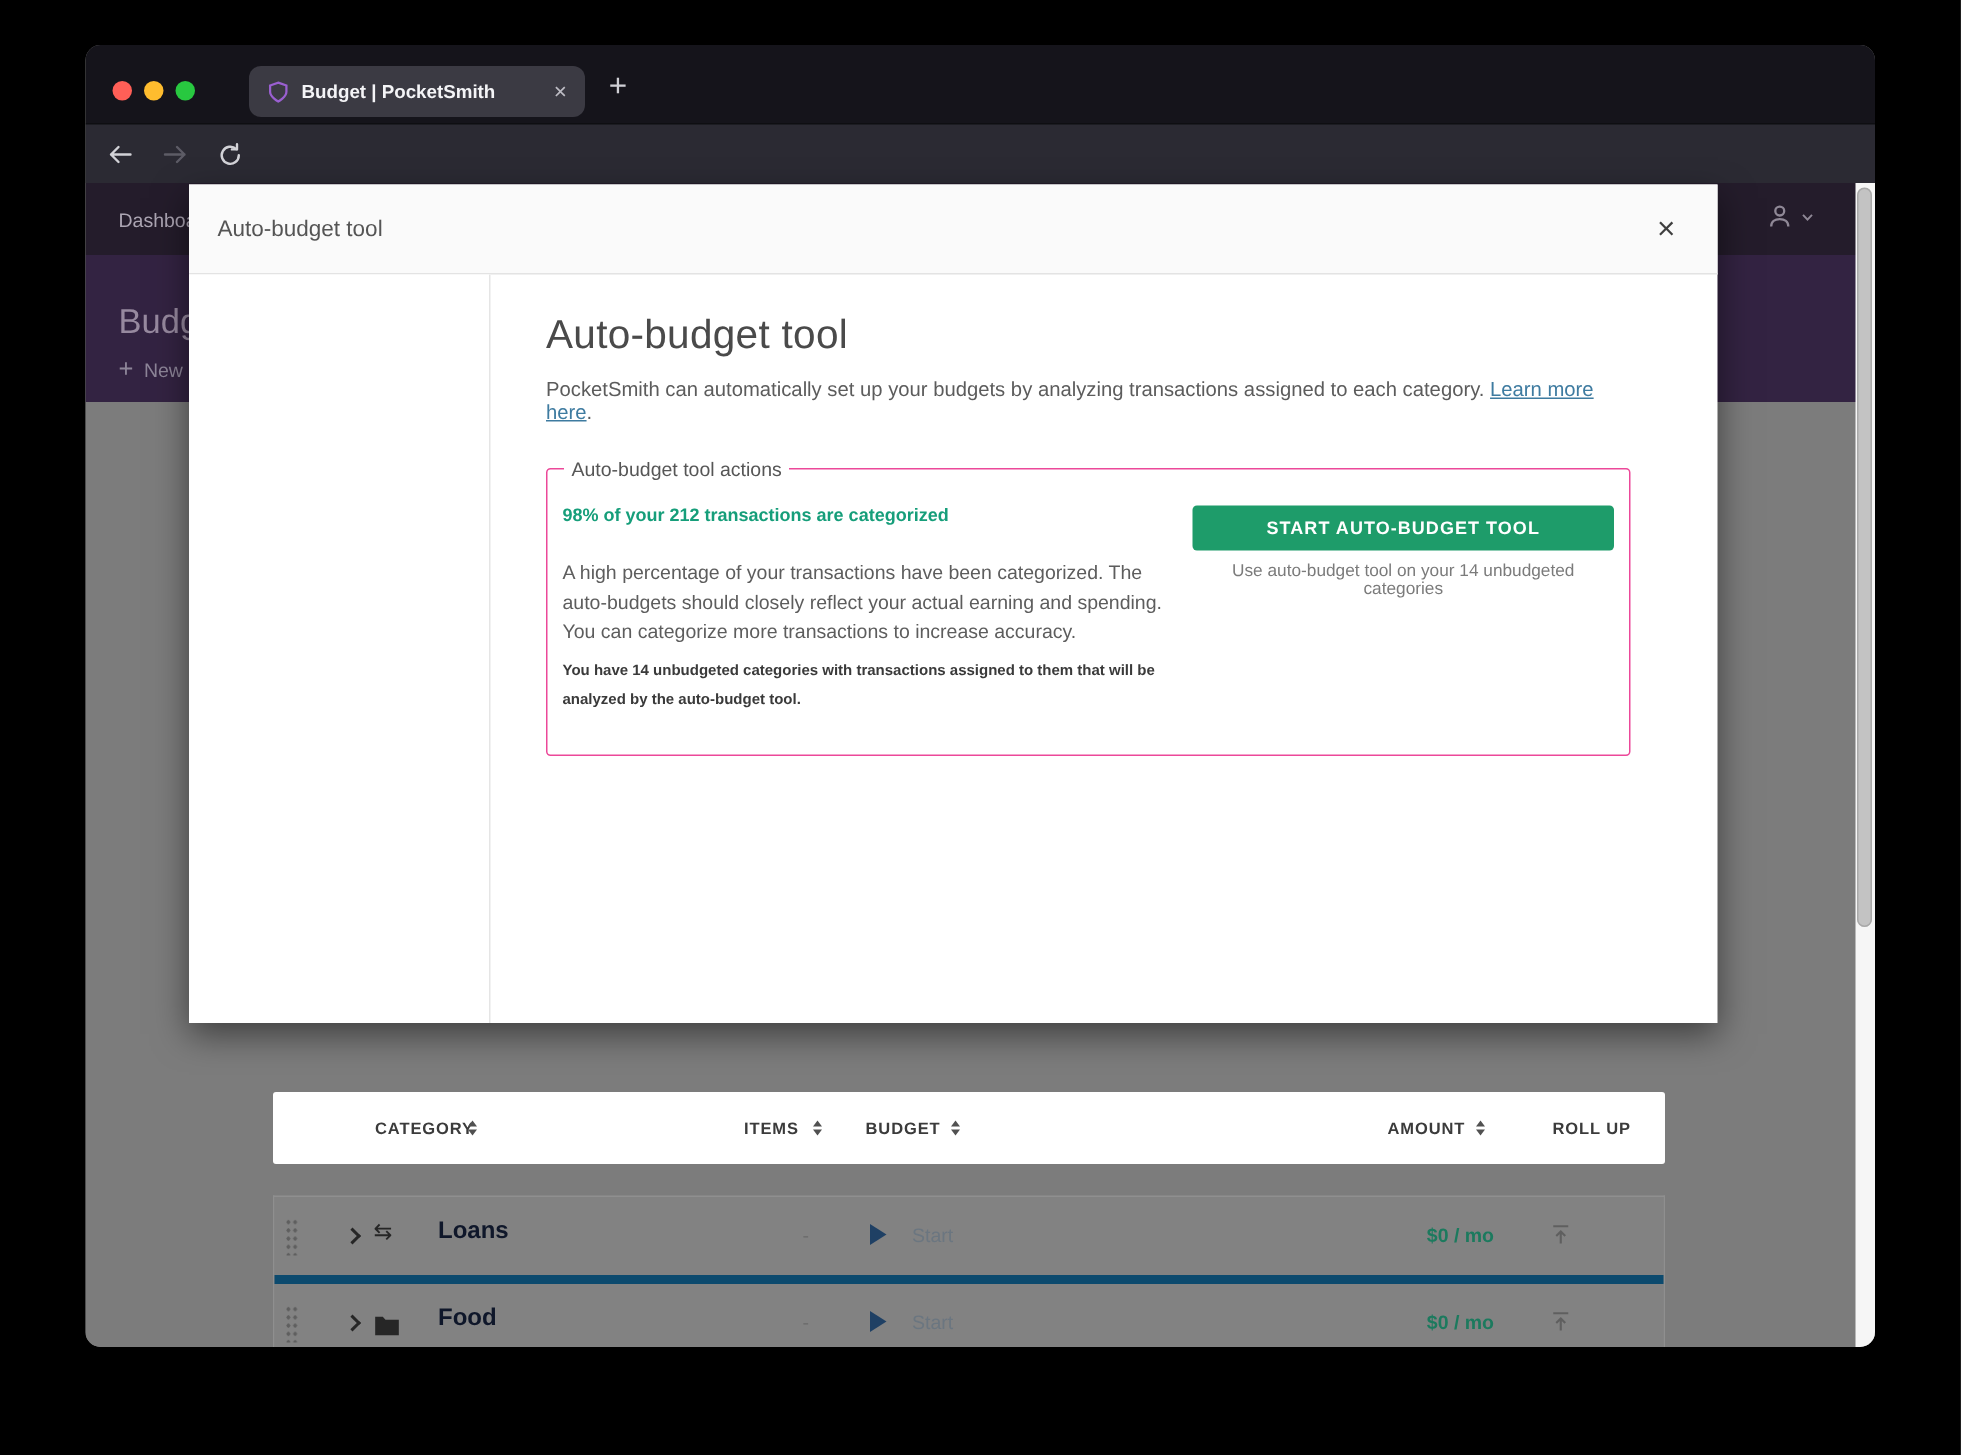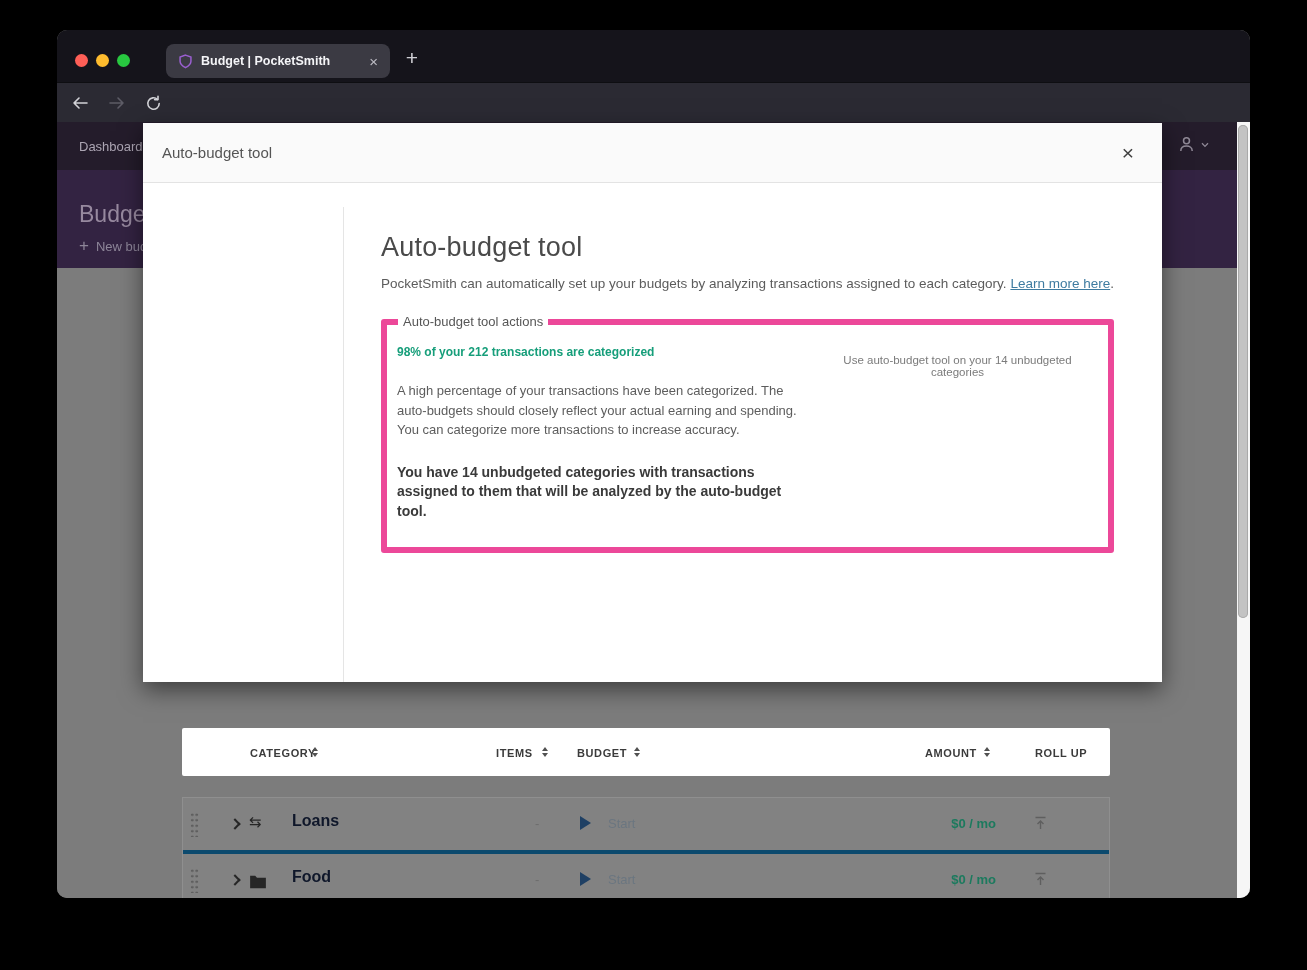--- a/index.html
+++ b/index.html
@@ -46,21 +46,21 @@
   
   .table-wrap { position:absolute; left:125px; top:606px; width:928px; }
   .thead { position:relative; height:48px; background:#ffffff; border-radius:2px; }
   .th { position:absolute; top:19px; font-size:11px; font-weight:700; letter-spacing:0.6px; color:#3b3b3b; }
   .sort { position:absolute; top:19px; display:inline-flex; flex-direction:column; gap:2px; }
   .sort i { display:block; width:0; height:0; border-left:3.5px solid transparent; border-right:3.5px solid transparent; }
   .sort .up { border-bottom:4px solid #515151; }
   .sort .dn { border-top:4px solid #515151; }
   .trows { position:relative; margin-top:21px; border:1px solid #8f8f8f; border-bottom:none; }
   .trow { position:relative; height:52px; background:#828282; }
-  .trow + .trow { border-top:4px solid #0c4a6e; }
+  .trow + .trow { border-top:6px solid #0c4a6e; }
   .drag { position:absolute; left:7px; top:14px; width:9px; height:25px;
     background-image:radial-gradient(circle, #5f5f5f 1.2px, transparent 1.45px);
     background-size:4.5px 5.5px; }
   .chev { position:absolute; left:48px; top:22px; width:8px; height:8px;
     border:solid #262626; border-width:2px 2px 0 0; transform:rotate(45deg); }
   .row-icon { position:absolute; left:66px; top:15px; width:18px; height:18px; color:#262626;
     font-size:15px; line-height:18px; }
   .row-label { position:absolute; left:109px; top:14px; font-size:16px; font-weight:700; color:#0f172a; }
   .row-dash { position:absolute; left:352px; top:18px; font-size:13px; color:#6d6d6d; }
   .play { position:absolute; left:397px; top:18px; width:0; height:0;
@@ -68,39 +68,39 @@
   .row-start { position:absolute; left:425px; top:18px; font-size:13px; color:#6b7680; }
   .row-amount { position:absolute; right:113px; top:18px; font-size:13px; font-weight:700; color:#1c7a5e; }
   .rollup { position:absolute; left:850px; top:17px; }
 
   
   .scrollbar { position:absolute; right:0; top:0; width:13px; height:100%; background:#f6f6f6; }
   .thumb { position:absolute; left:1px; top:3px; width:10px; height:493px; background:#c3c3c3;
     border-radius:6px; box-shadow:inset 0 0 0 1px #a9a9a9; }
 
   
-  .modal { position:absolute; left:86px; top:1px; width:1019px; height:559px; background:#fff;
-    box-shadow:0 8px 22px rgba(0,0,0,0.5); display:flex; flex-direction:column;gap:24px; }
+  .modal { position:absolute; left:69px; top:1px; width:1019px; height:559px; background:#fff;
+    box-shadow:0 8px 22px rgba(0,0,0,0.5); display:flex; flex-direction:column; }
   .mhead { flex:none; height:60px; background:#fafafa; border-bottom:1px solid #e3e3e3;
     display:flex; align-items:center; padding:0 28px 0 19px; }
   .mhead-title { font-size:15px; color:#555; }
   .mclose { margin-left:auto; font-size:21px; color:#3f3f3f; line-height:1; cursor:default; }
   .mbody { flex:1; display:flex; min-height:0; }
   .msidebar { flex:none; width:201px; background:#fff; border-right:1px solid #e5e5e5; }
   .mmain { flex:1; padding:25px 58px 0 37px; }
   .mheading { font-size:27px; font-weight:300; letter-spacing:0.2px; color:#4a4a4a; margin-bottom:13px; }
   .mintro { font-size:13.5px; color:#5c5c5c; }
   .mintro a { color:#3e7ba0; text-decoration:underline; cursor:pointer; }
-  fieldset.actions { margin-top:23px; border:6px solid #ec4899; border-radius:3px; padding:8px 10px 26px 10px; }
+  fieldset.actions { margin-top:23px; border:1px solid #ec4899; border-radius:3px; padding:8px 10px 26px 10px; }
   fieldset.actions legend { font-size:13px; color:#565656; padding:0 5px; margin-left:1px; }
   .cols { display:flex; }
   .col-left { width:420px; }
   .status { margin-top:8px; font-size:12px; font-weight:700; color:#169e7a; }
   .bodytext { margin-top:22px; width:404px; font-size:13px; line-height:19.5px; color:#5d5d5d; }
-  .note { margin-top:23px; width:404px; font-size:14px; line-height:19.5px; font-weight:700; color:#3a3a3a; }
+  .note { margin-top:7px; width:404px; font-size:10px; line-height:19.5px; font-weight:700; color:#3a3a3a; }
   .col-right { width:281px; padding-top:9px; }
   .start-btn { display:block; width:281px; height:30px; border:none; border-radius:3px; background:#1e9c6a;
     color:#fff; font-family:"Liberation Sans", sans-serif; font-size:12px; font-weight:700;
     letter-spacing:0.7px; cursor:pointer; }
   .start-caption { margin-top:8px; text-align:center; font-size:11.5px; color:#7b7b7b; }
 </style>
 </head>
 <body>
 
 <div class="win">
@@ -257,20 +257,21 @@
           </p>
           <fieldset class="actions">
             <legend>Auto-budget tool actions</legend>
             <div class="cols">
               <div class="col-left">
                 <div class="status">98% of your 212 transactions are categorized</div>
                 <p class="bodytext">A high percentage of your transactions have been categorized. The auto-budgets should closely reflect your actual earning and spending. You can categorize more transactions to increase accuracy.</p>
                 <p class="note">You have 14 unbudgeted categories with transactions assigned to them that will be analyzed by the auto-budget tool.</p>
               </div>
               <div class="col-right">
+                <button class="start-btn">START AUTO-BUDGET TOOL</button>
                 <div class="start-caption">Use auto-budget tool on your 14 unbudgeted categories</div>
               </div>
             </div>
           </fieldset>
         </div>
       </div>
     </div>
 
   </div>
 </div>

